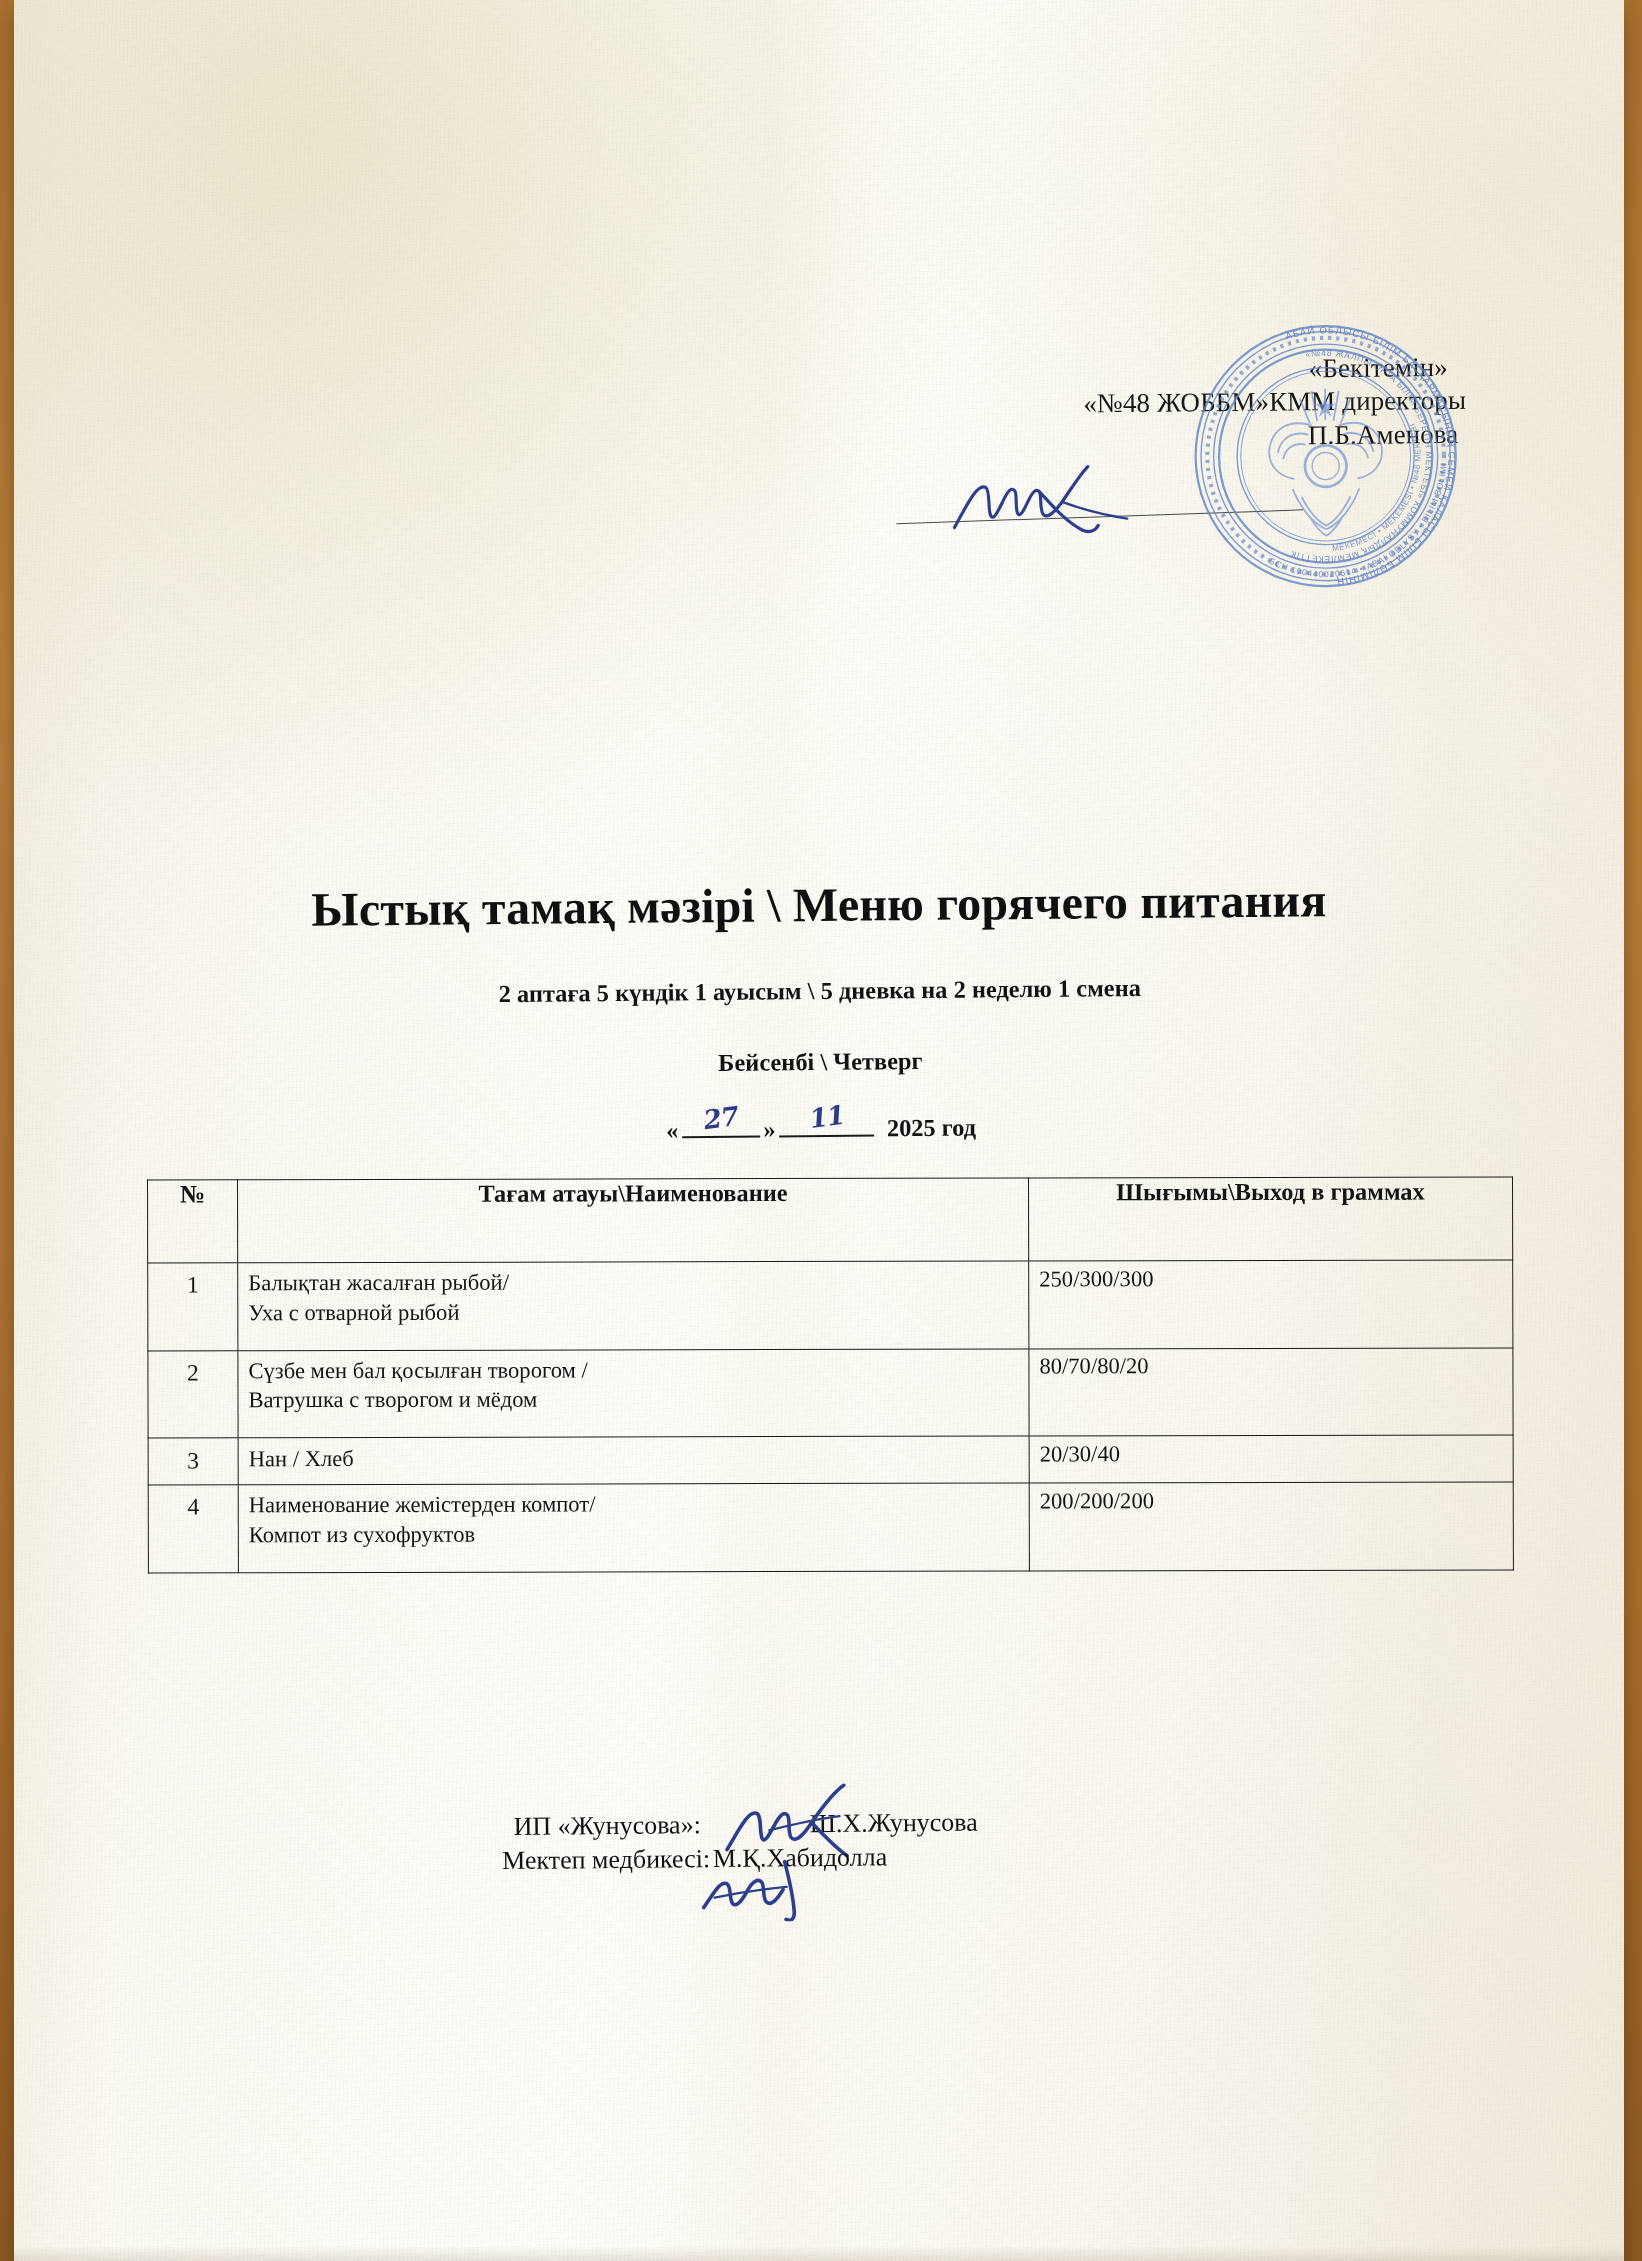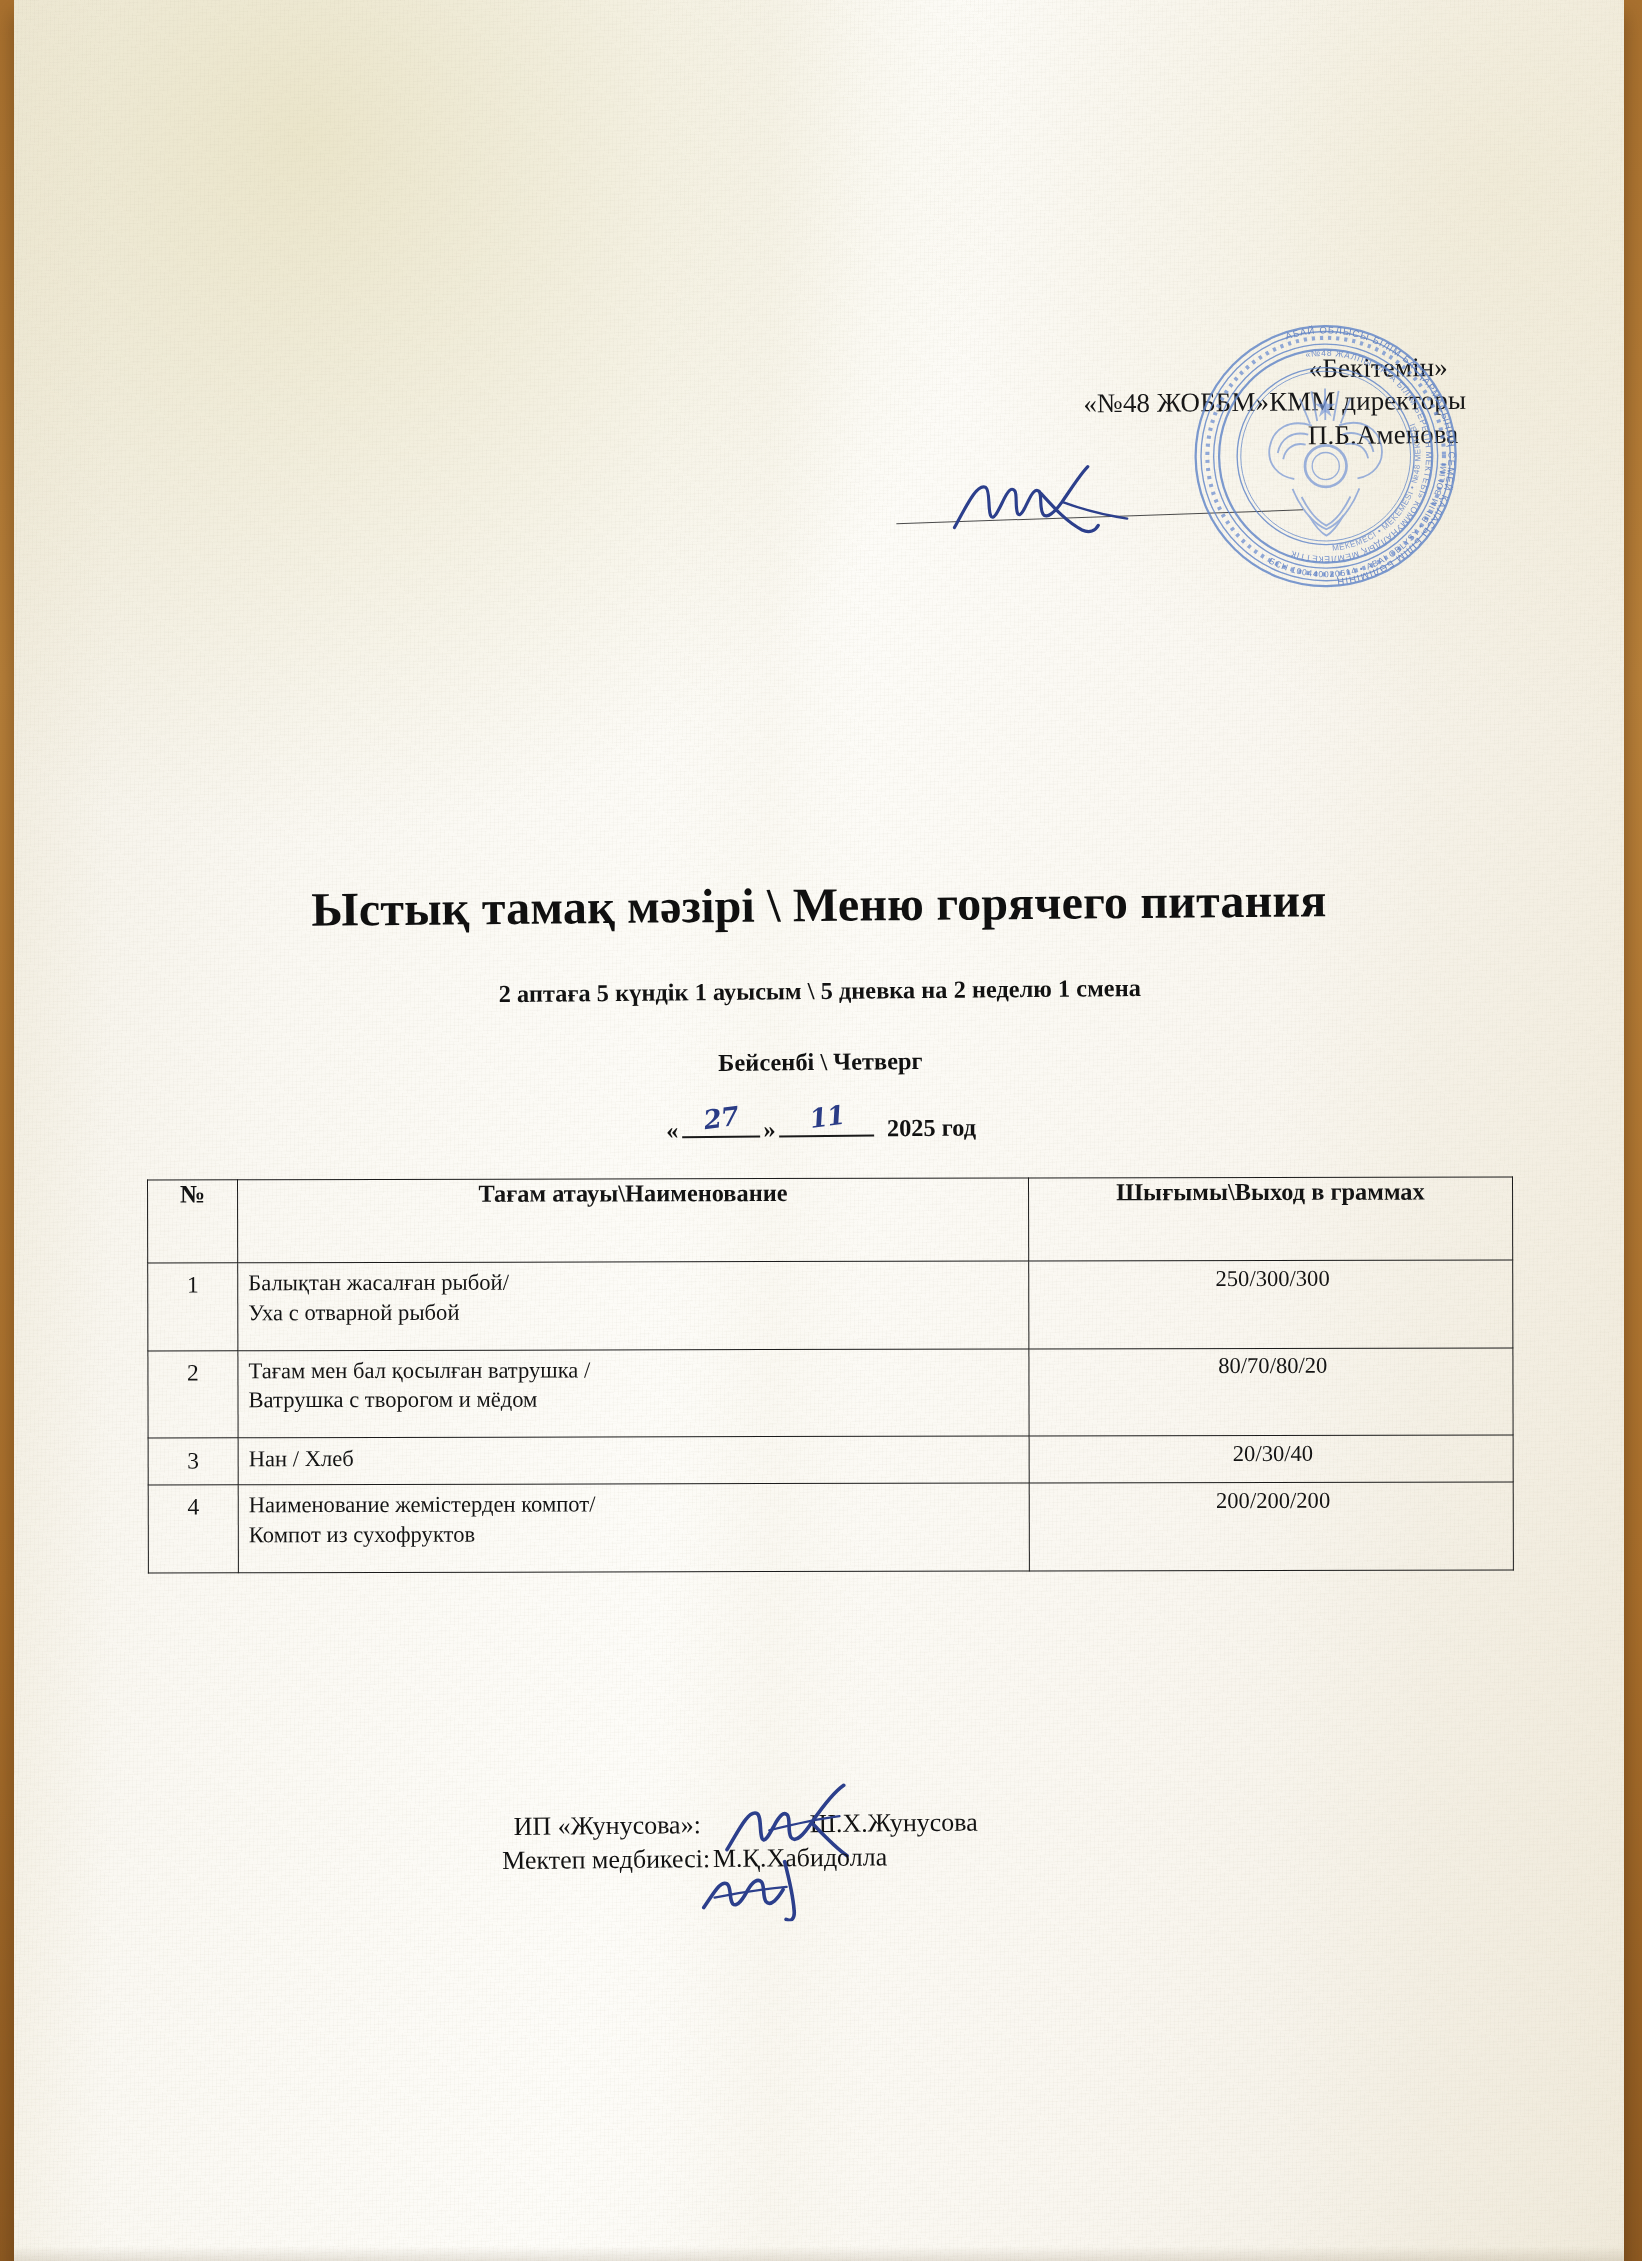--- a/index.html
+++ b/index.html
@@ -225,21 +225,20 @@
     text-align: center;
     font-size: 23.5px;
     padding-top: 6.3px;
   }
   tbody td.c-name {
     padding: 5.4px 6.3px 6.3px 10px;
   }
   tbody td.c-out {
     padding: 2.7px 6.3px 6.3px 10px;
     white-space: nowrap;
-    text-align: center;
   }
   tbody tr.tall td { height: 75px; }
   tbody tr.short td { height: 34px; }
   .nm-l2 { display: block; }
 
   
   #footer {
     position: absolute;
     left: 479px;
     top: 1807px;
@@ -372,21 +371,21 @@
           </tr>
         </thead>
         <tbody>
           <tr class="tall">
             <td class="c-no">1</td>
             <td class="c-name"><span>Балықтан жасалған рыбой/</span><span class="nm-l2">Уха с отварной рыбой</span></td>
             <td class="c-out">250/300/300</td>
           </tr>
           <tr class="tall">
             <td class="c-no">2</td>
-            <td class="c-name"><span>Тағам мен бал қосылған ватрушка /</span><span class="nm-l2">Ватрушка с творогом и мёдом</span></td>
+            <td class="c-name"><span>Сүзбе мен бал қосылған творогом /</span><span class="nm-l2">Ватрушка с творогом и мёдом</span></td>
             <td class="c-out">80/70/80/20</td>
           </tr>
           <tr class="short">
             <td class="c-no">3</td>
             <td class="c-name">Нан / Хлеб</td>
             <td class="c-out">20/30/40</td>
           </tr>
           <tr class="tall">
             <td class="c-no">4</td>
             <td class="c-name"><span>Наименование жемістерден компот/</span><span class="nm-l2">Компот из сухофруктов</span></td>

